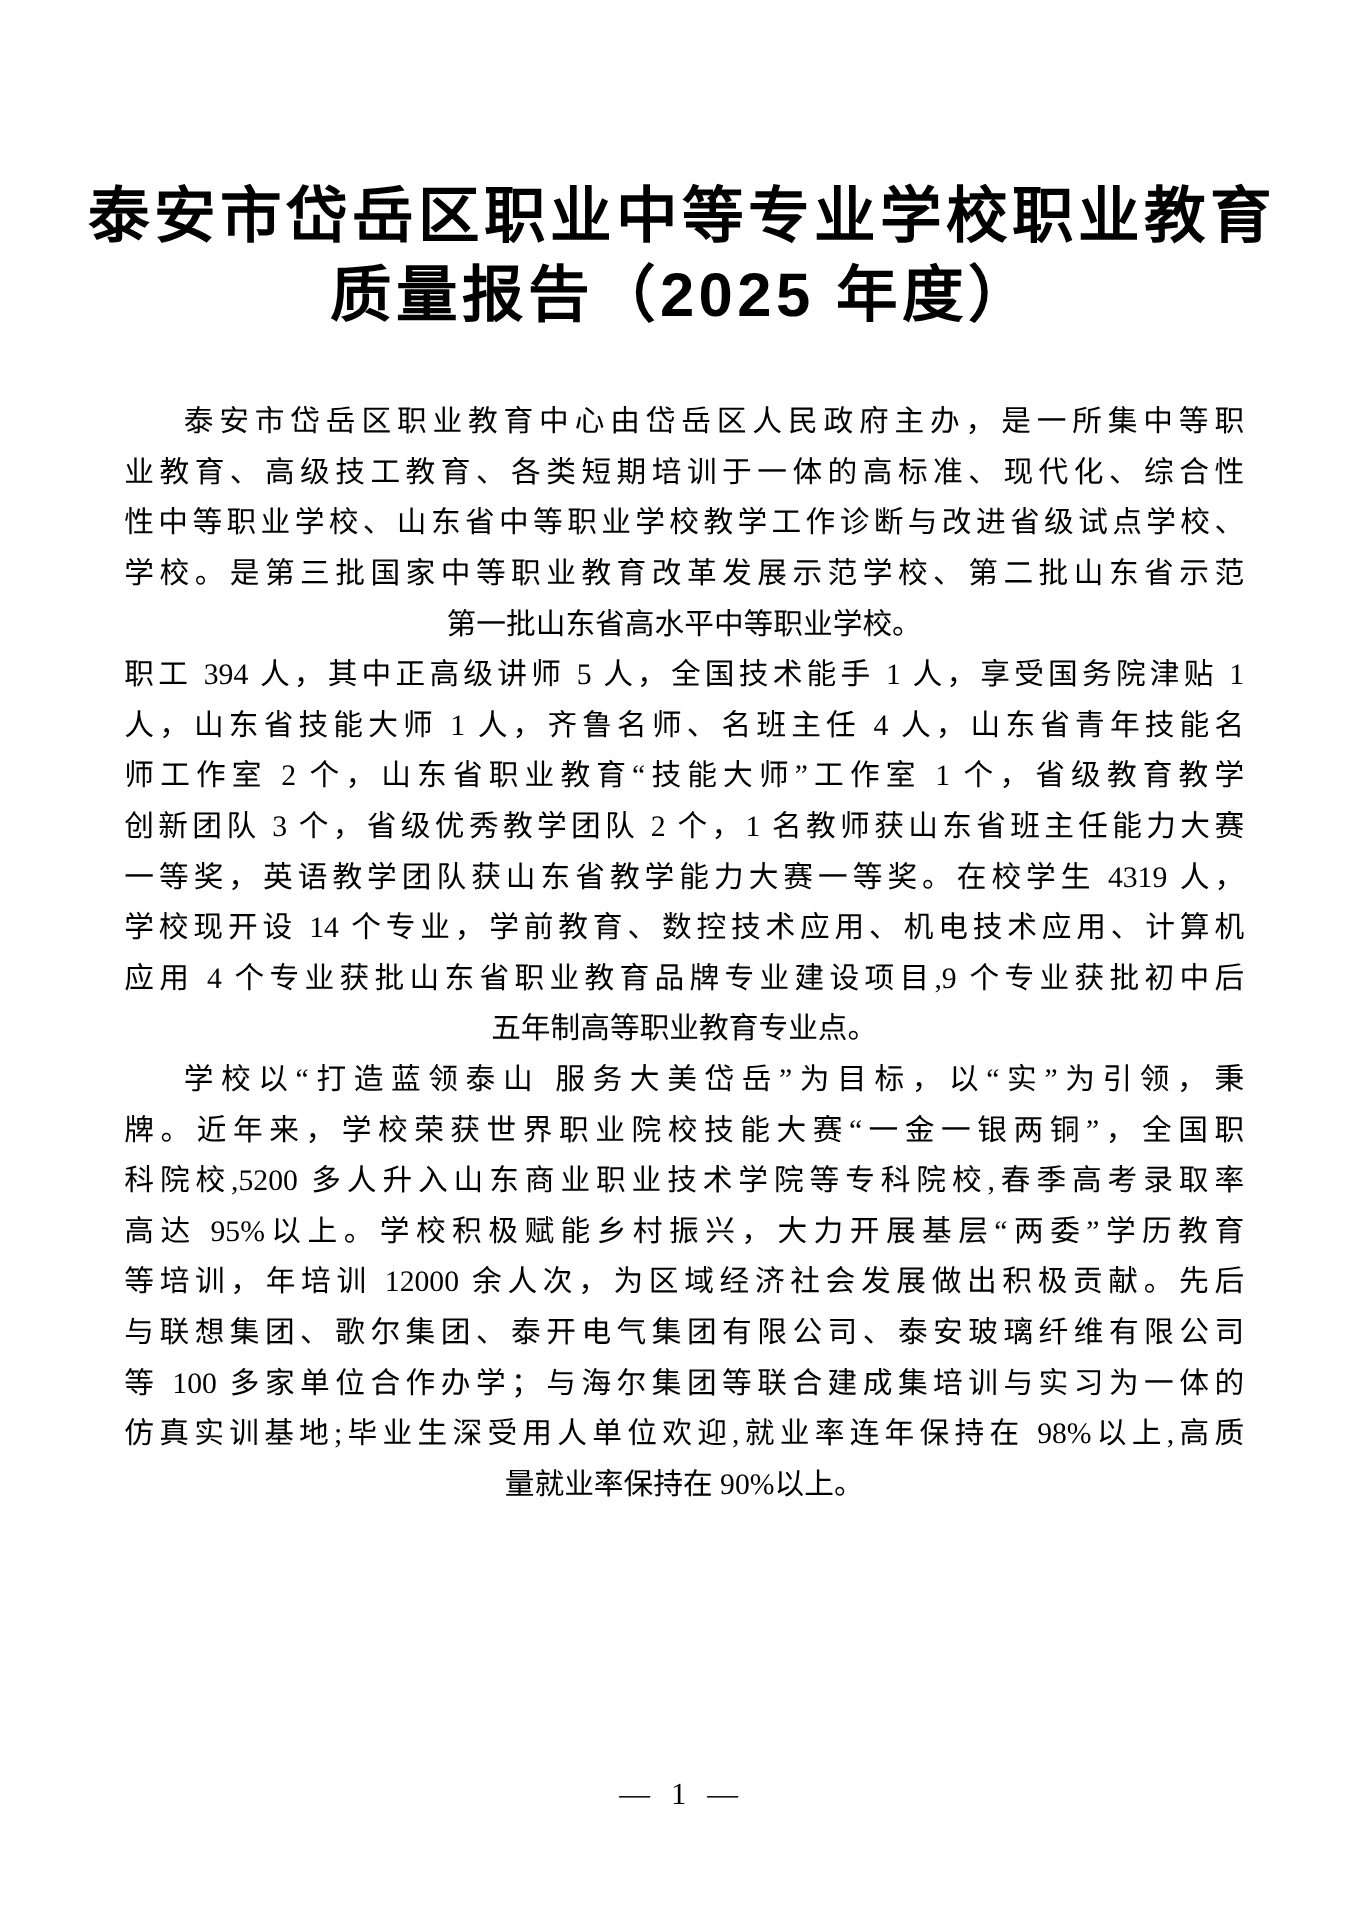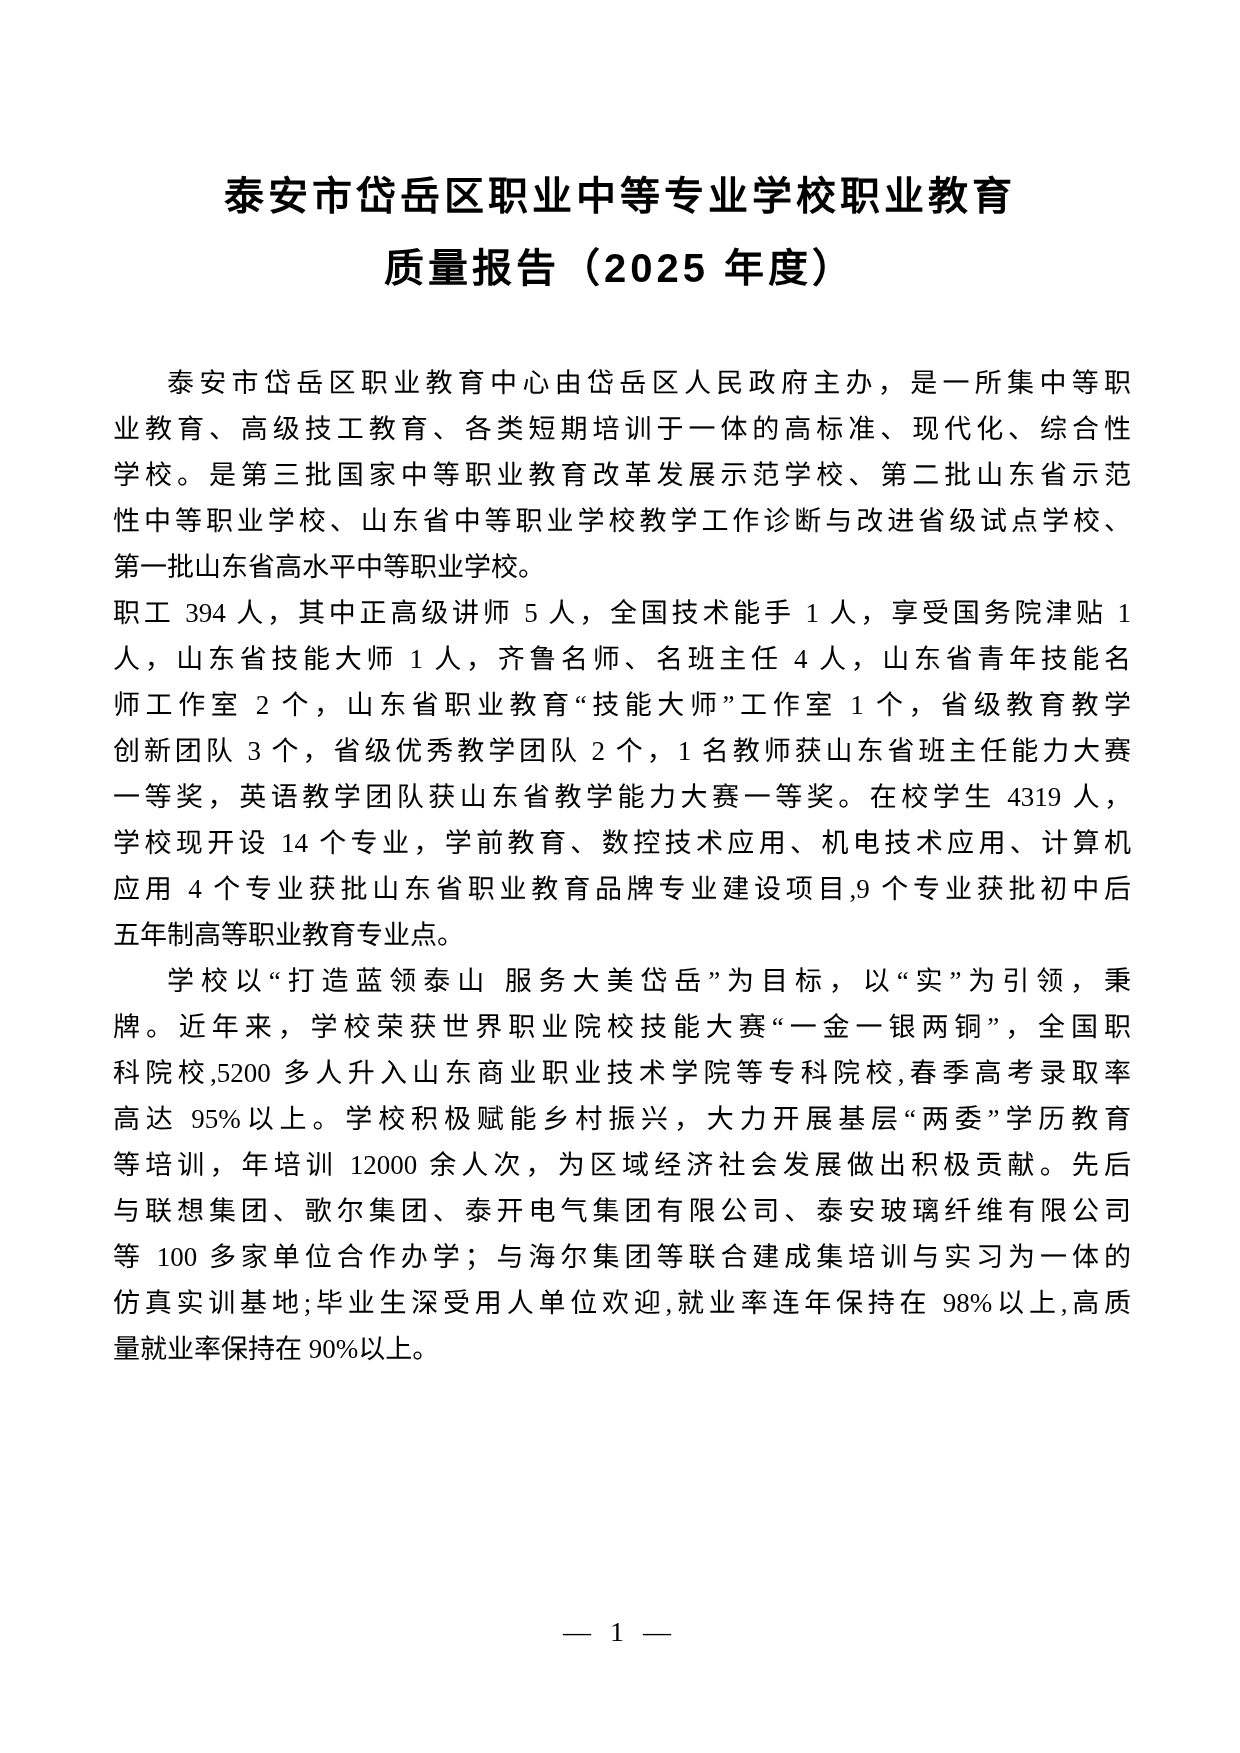--- a/index.html
+++ b/index.html
@@ -17,21 +17,21 @@
     overflow: hidden;
   }
   .doc-title {
     position: absolute;
     top: 160px;
     left: 0;
     width: 100%;
     text-align: center;
     font-family: "Liberation Sans", "DejaVu Sans", sans-serif;
     font-weight: 700;
-    font-size: 40px;
+    font-size: 56px;
     line-height: 72px;
     letter-spacing: 4px;
     color: #000000;
   }
   .doc-body {
     position: absolute;
     top: 360px;
     left: 113px;
     width: 1018px;
     font-size: 27px;
@@ -44,21 +44,21 @@
     white-space: nowrap;
     white-space: normal;
     text-align: justify;
     text-align-last: justify;
     text-justify: inter-ideograph;
   }
   .line.first {
     text-indent: 2em;
   }
   .line.last {
-    text-align: left;
+    text-align: center;
     text-align-last: auto;
   }
   .page-footer {
     position: absolute;
     top: 1612px;
     left: 0;
     width: 100%;
     text-align: center;
     font-size: 28px;
     line-height: 40px;
@@ -73,22 +73,22 @@
 
   <div class="doc-title">
     <div>泰安市岱岳区职业中等专业学校职业教育</div>
     <div>质量报告（2025 年度）</div>
   </div>
 
   <div class="doc-body">
 
     <p class="line first">泰安市岱岳区职业教育中心由岱岳区人民政府主办，是一所集中等职</p>
     <p class="line">业教育、高级技工教育、各类短期培训于一体的高标准、现代化、综合性</p>
+    <p class="line">性中等职业学校、山东省中等职业学校教学工作诊断与改进省级试点学校、</p>
     <p class="line">学校。是第三批国家中等职业教育改革发展示范学校、第二批山东省示范</p>
-    <p class="line">性中等职业学校、山东省中等职业学校教学工作诊断与改进省级试点学校、</p>
     <p class="line last">第一批山东省高水平中等职业学校。</p>
 
     <p class="line">职工 394 人，其中正高级讲师 5 人，全国技术能手 1 人，享受国务院津贴 1</p>
     <p class="line">人，山东省技能大师 1 人，齐鲁名师、名班主任 4 人，山东省青年技能名</p>
     <p class="line">师工作室 2 个，山东省职业教育“技能大师”工作室 1 个，省级教育教学</p>
     <p class="line">创新团队 3 个，省级优秀教学团队 2 个，1 名教师获山东省班主任能力大赛</p>
     <p class="line">一等奖，英语教学团队获山东省教学能力大赛一等奖。在校学生 4319 人，</p>
     <p class="line">学校现开设 14 个专业，学前教育、数控技术应用、机电技术应用、计算机</p>
     <p class="line">应用 4 个专业获批山东省职业教育品牌专业建设项目,9 个专业获批初中后</p>
     <p class="line last">五年制高等职业教育专业点。</p>

